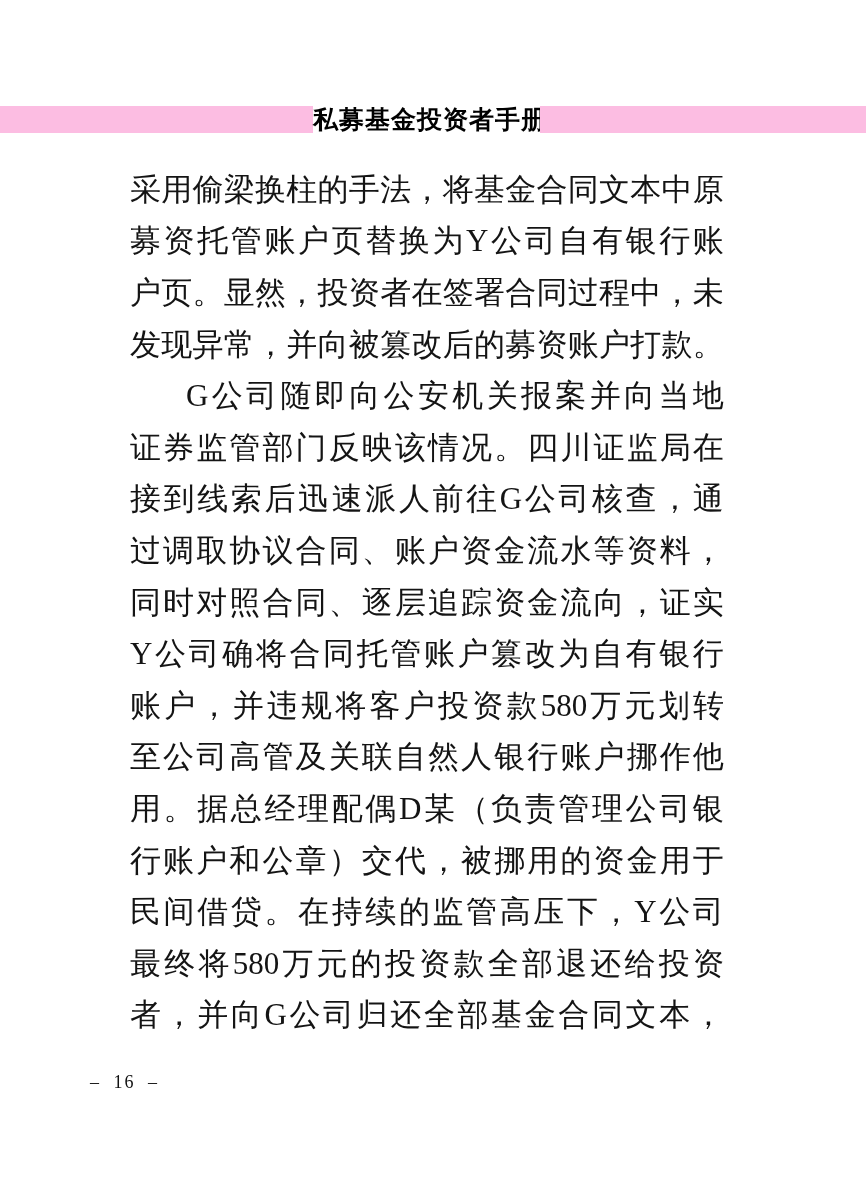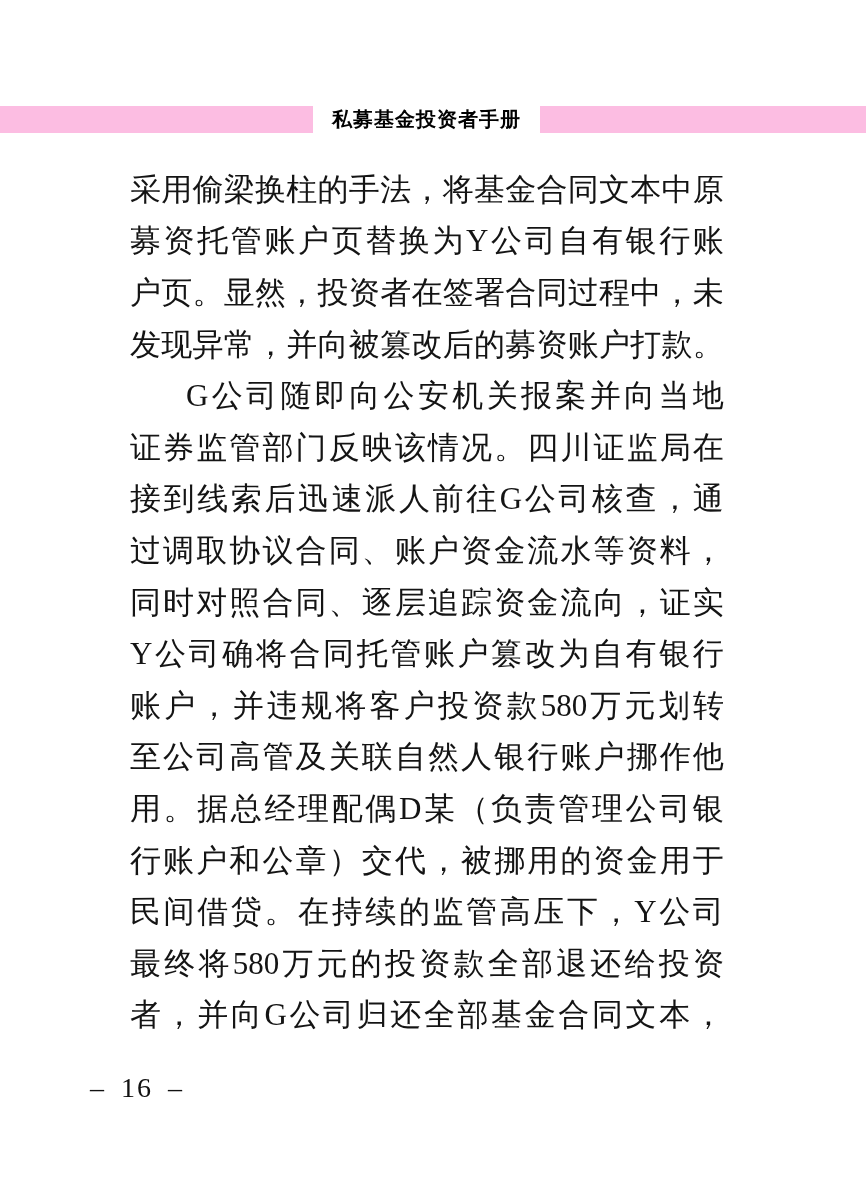--- a/index.html
+++ b/index.html
@@ -28,21 +28,21 @@
   .hdr-title {
     position: absolute;
     top: 106px;
     left: 313px;
     width: 227px;
     height: 27px;
     line-height: 27px;
     text-align: center;
     font-family: "Liberation Sans", "DejaVu Sans", sans-serif;
     font-weight: bold;
-    font-size: 20px;
+    font-size: 25px;
     letter-spacing: 1px;
     color: #000000;
     white-space: nowrap;
   }
 
   
   .body-text {
     position: absolute;
     left: 130px;
     top: 164px;
@@ -58,21 +58,21 @@
     white-space: nowrap;
   }
   .text-line.indent { padding-left: 56px; }
   .text-line span { display: inline-block; }
 
   
   .page-footer {
     position: absolute;
     left: 90px;
     top: 1072px;
-    font-size: 28px;
+    font-size: 18px;
     letter-spacing: 2px;
     word-spacing: 6px;
     color: #111111;
     white-space: nowrap;
   }
 </style>
 </head>
 <body>
 
 <div class="page">

